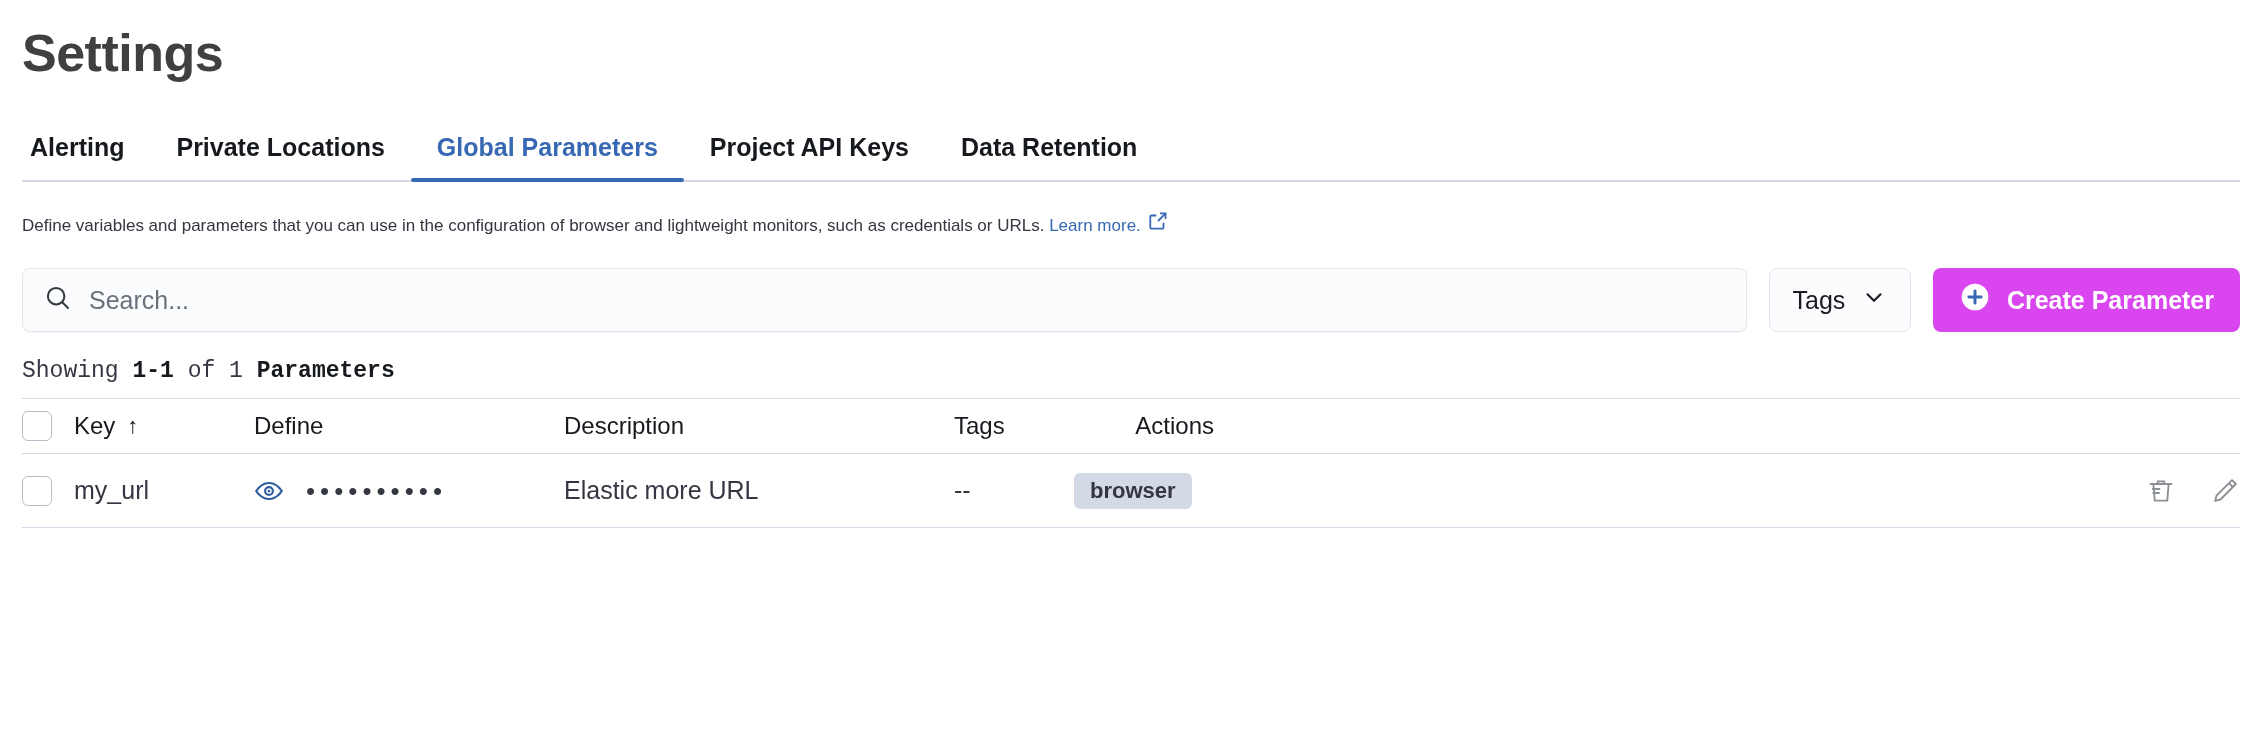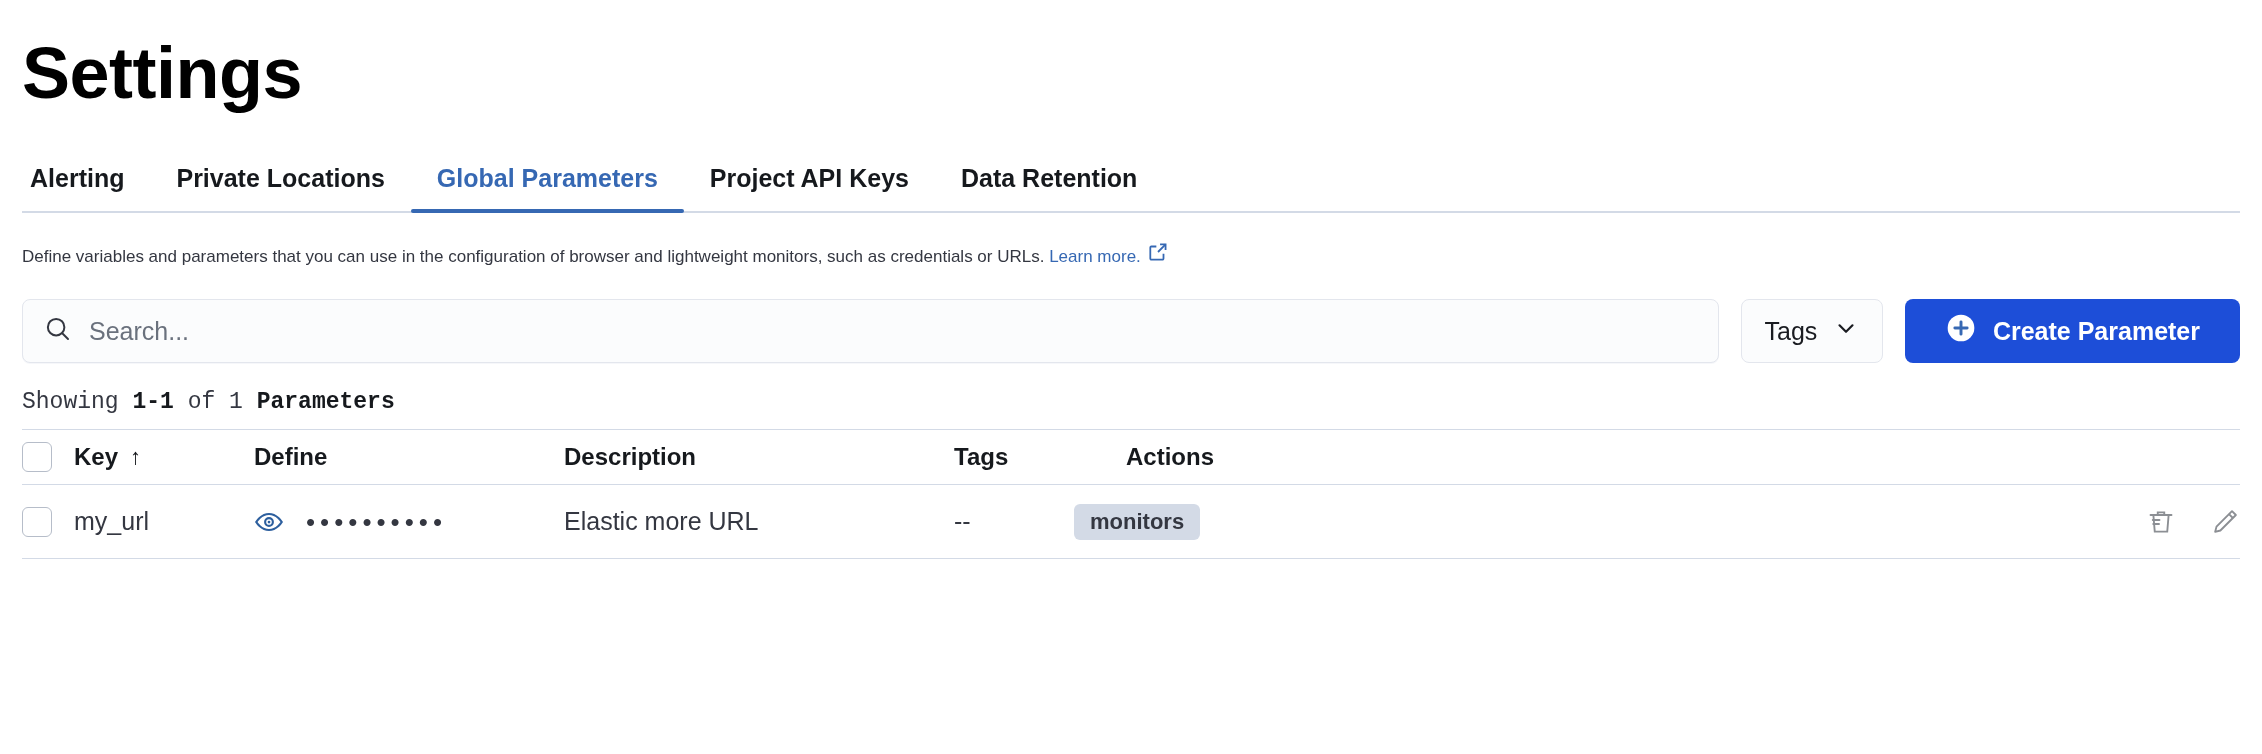--- a/index.html
+++ b/index.html
@@ -15,25 +15,25 @@
 
   .page {
     width: 2262px;
     height: 754px;
     position: relative;
     padding: 0 22px;
   }
 
   
   .page-title {
-    font-size: 72px;
+    font-size: 52px;
     font-weight: 700;
     letter-spacing: -0.5px;
-    color: #000000;
-    padding-top: 32px;
+    color: #404040;
+    padding-top: 24px;
     line-height: 1.15;
   }
 
   
   .tabs {
     display: flex;
     align-items: flex-end;
     gap: 0;
     margin-top: 40px;
     border-bottom: 2px solid #d3dae6;
@@ -122,30 +122,30 @@
     padding: 0 22px;
     font-size: 25px;
     font-weight: 400;
     color: #1a1c21;
     cursor: pointer;
     font-family: "Liberation Sans", sans-serif;
   }
 
   .create-btn {
     height: 64px;
-    background: #1d4ed8;
+    background: #d946ef;
     border: 0;
     border-radius: 8px;
     color: #ffffff;
     font-size: 25px;
     font-weight: 700;
     display: flex;
     align-items: center;
     gap: 16px;
-    padding: 0 40px;
+    padding: 0 26px;
     cursor: pointer;
     font-family: "Liberation Sans", sans-serif;
     white-space: nowrap;
   }
 
   
   .showing {
     margin-top: 26px;
     font-size: 23px;
     color: #343741;
@@ -159,21 +159,21 @@
     display: flex;
     align-items: center;
     height: 74px;
     border-bottom: 1px solid #d3dae6;
   }
   .row.header {
     height: 56px;
     border-top: 1px solid #d3dae6;
     border-bottom: 1px solid #d3dae6;
   }
-  .row.header .cell { font-weight: 700; font-size: 24px; color: #16191d; align-items: center; }
+  .row.header .cell { font-weight: 400; font-size: 24px; color: #16191d; align-items: center; }
   .cell { font-size: 25px; color: #343741; display: flex; align-items: center; }
 
   .c-check { width: 52px; flex: 0 0 52px; }
   .c-key   { width: 180px; flex: 0 0 180px; gap: 12px; }
   .c-value { width: 310px; flex: 0 0 310px; gap: 22px; }
   .c-desc  { width: 390px; flex: 0 0 390px; }
   .c-tags  { width: 120px; flex: 0 0 120px; }
   .c-ns    { flex: 1 1 auto; }
   .c-actions { width: 140px; flex: 0 0 140px; justify-content: flex-end; gap: 34px; }
 
@@ -304,21 +304,21 @@
         </span>
         <span class="dots">••••••••••</span>
       </div>
       <div class="cell c-desc">
         <span>Elastic more URL</span>
       </div>
       <div class="cell c-tags">
         <span>--</span>
       </div>
       <div class="cell c-ns">
-        <span class="badge">monitors</span>
+        <span class="badge">browser</span>
       </div>
       <div class="cell c-actions">
         <span class="icon-btn">
           <svg width="30" height="30" viewBox="0 0 24 24" fill="none" stroke="#8c8f94" stroke-width="1.5" stroke-linecap="round">
             <path d="M3.6 6.4h16.8"></path>
             <path d="M9.4 6.4V4.3h5.2v2.1"></path>
             <path d="M5.9 6.4l1.1 13.3h10l1.1-13.3"></path>
             <path d="M5.4 10.4h5.4M5.8 13.6h4.6"></path>
           </svg>
         </span>

